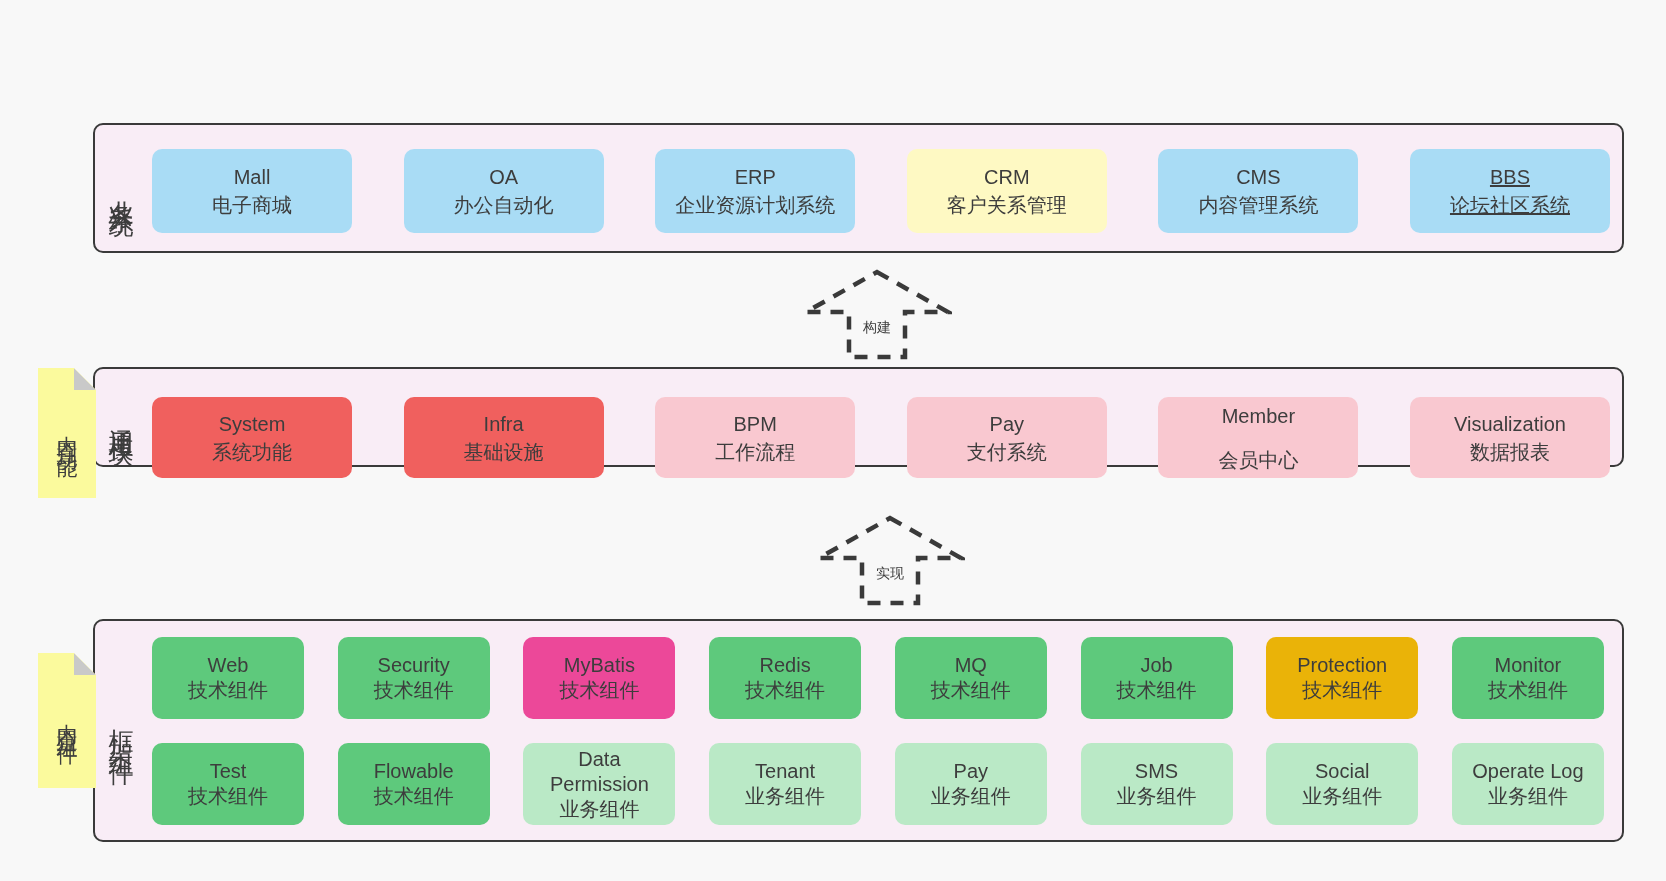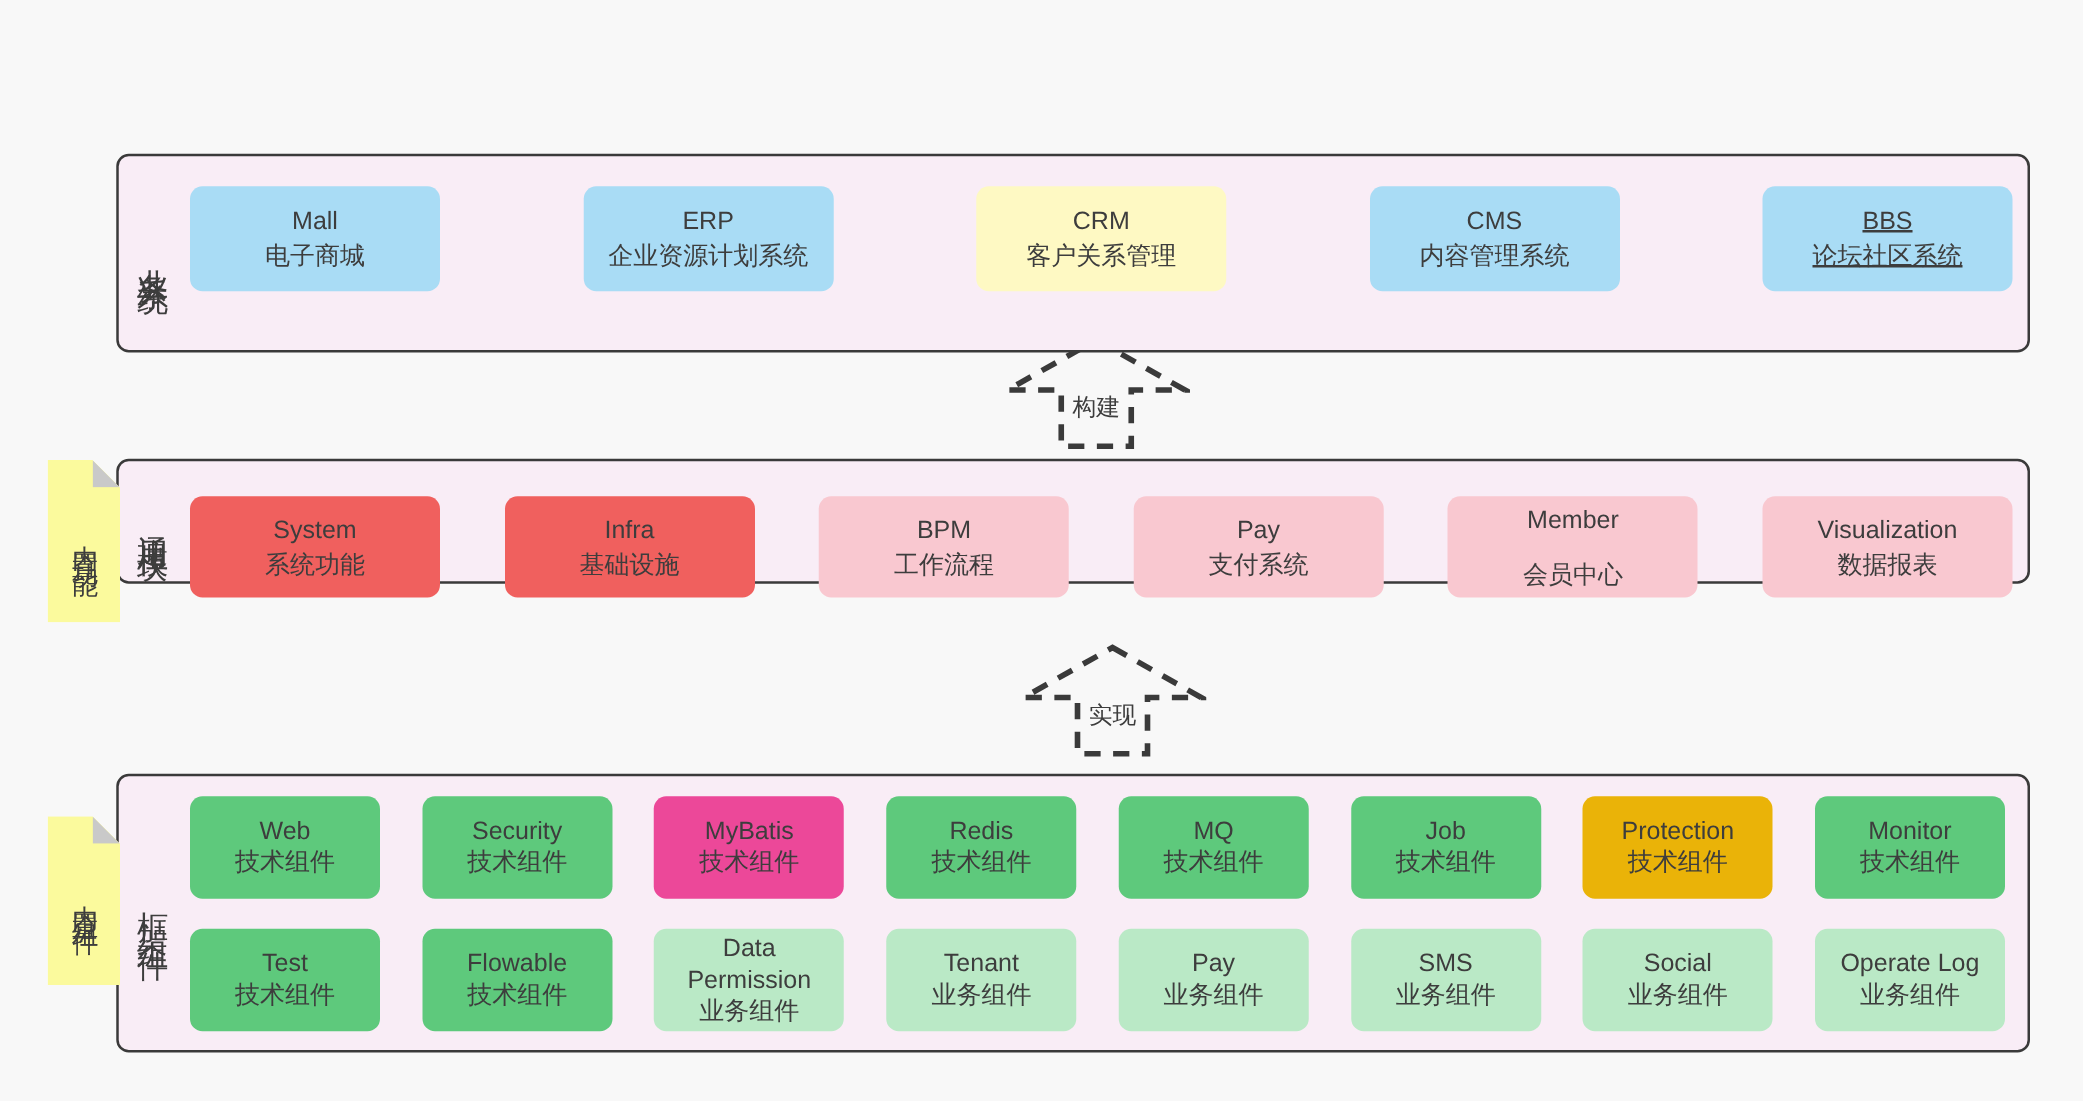--- a/index.html
+++ b/index.html
@@ -92,49 +92,53 @@
     position:absolute;
     width:150px;height:92px;
     z-index:1;
   }
   .arrow svg{position:absolute;left:0;top:0;}
   .arrow-label{
     position:absolute;
     left:50%;top:46px;
     transform:translateX(-50%);
     background:#f8f8f8;
-    font-size:19px;
+    font-size:14px;
     color:#3d3d3d;
     padding:0 2px;
     line-height:24px;
   }
 </style>
 </head>
 <body>
 
 <div class="canvas">
 
   <div class="sticky" style="top:368px;height:130px;">
     <span>内置功能</span>
     <div class="fold"></div>
   </div>
 
   <div class="sticky" style="top:653px;height:135px;">
     <span>内置组件</span>
     <div class="fold"></div>
   </div>
 
-  <section class="layer" style="top:123px;height:159px;">
+  <section class="layer" style="top:123px;height:130px;">
     <div class="layer-label ls-small">
       <span>业务系统</span>
     </div>
     <div class="box-row row-wide" style="top:24px;height:84px;">
         <div class="cbox w200" style="background: rgb(169, 220, 245);">
           <div class="t">Mall</div>
           <div class="s">电子商城</div>
+        </div>
+        <div class="cbox w200" style="background: rgb(169, 220, 245);">
+          <div class="t">OA</div>
+          <div class="s">办公自动化</div>
         </div>
         <div class="cbox w200" style="background: rgb(169, 220, 245);">
           <div class="t">ERP</div>
           <div class="s">企业资源计划系统</div>
         </div>
         <div class="cbox w200" style="background: #fef9c3;">
           <div class="t">CRM</div>
           <div class="s">客户关系管理</div>
         </div>
         <div class="cbox w200" style="background: rgb(169, 220, 245);">

